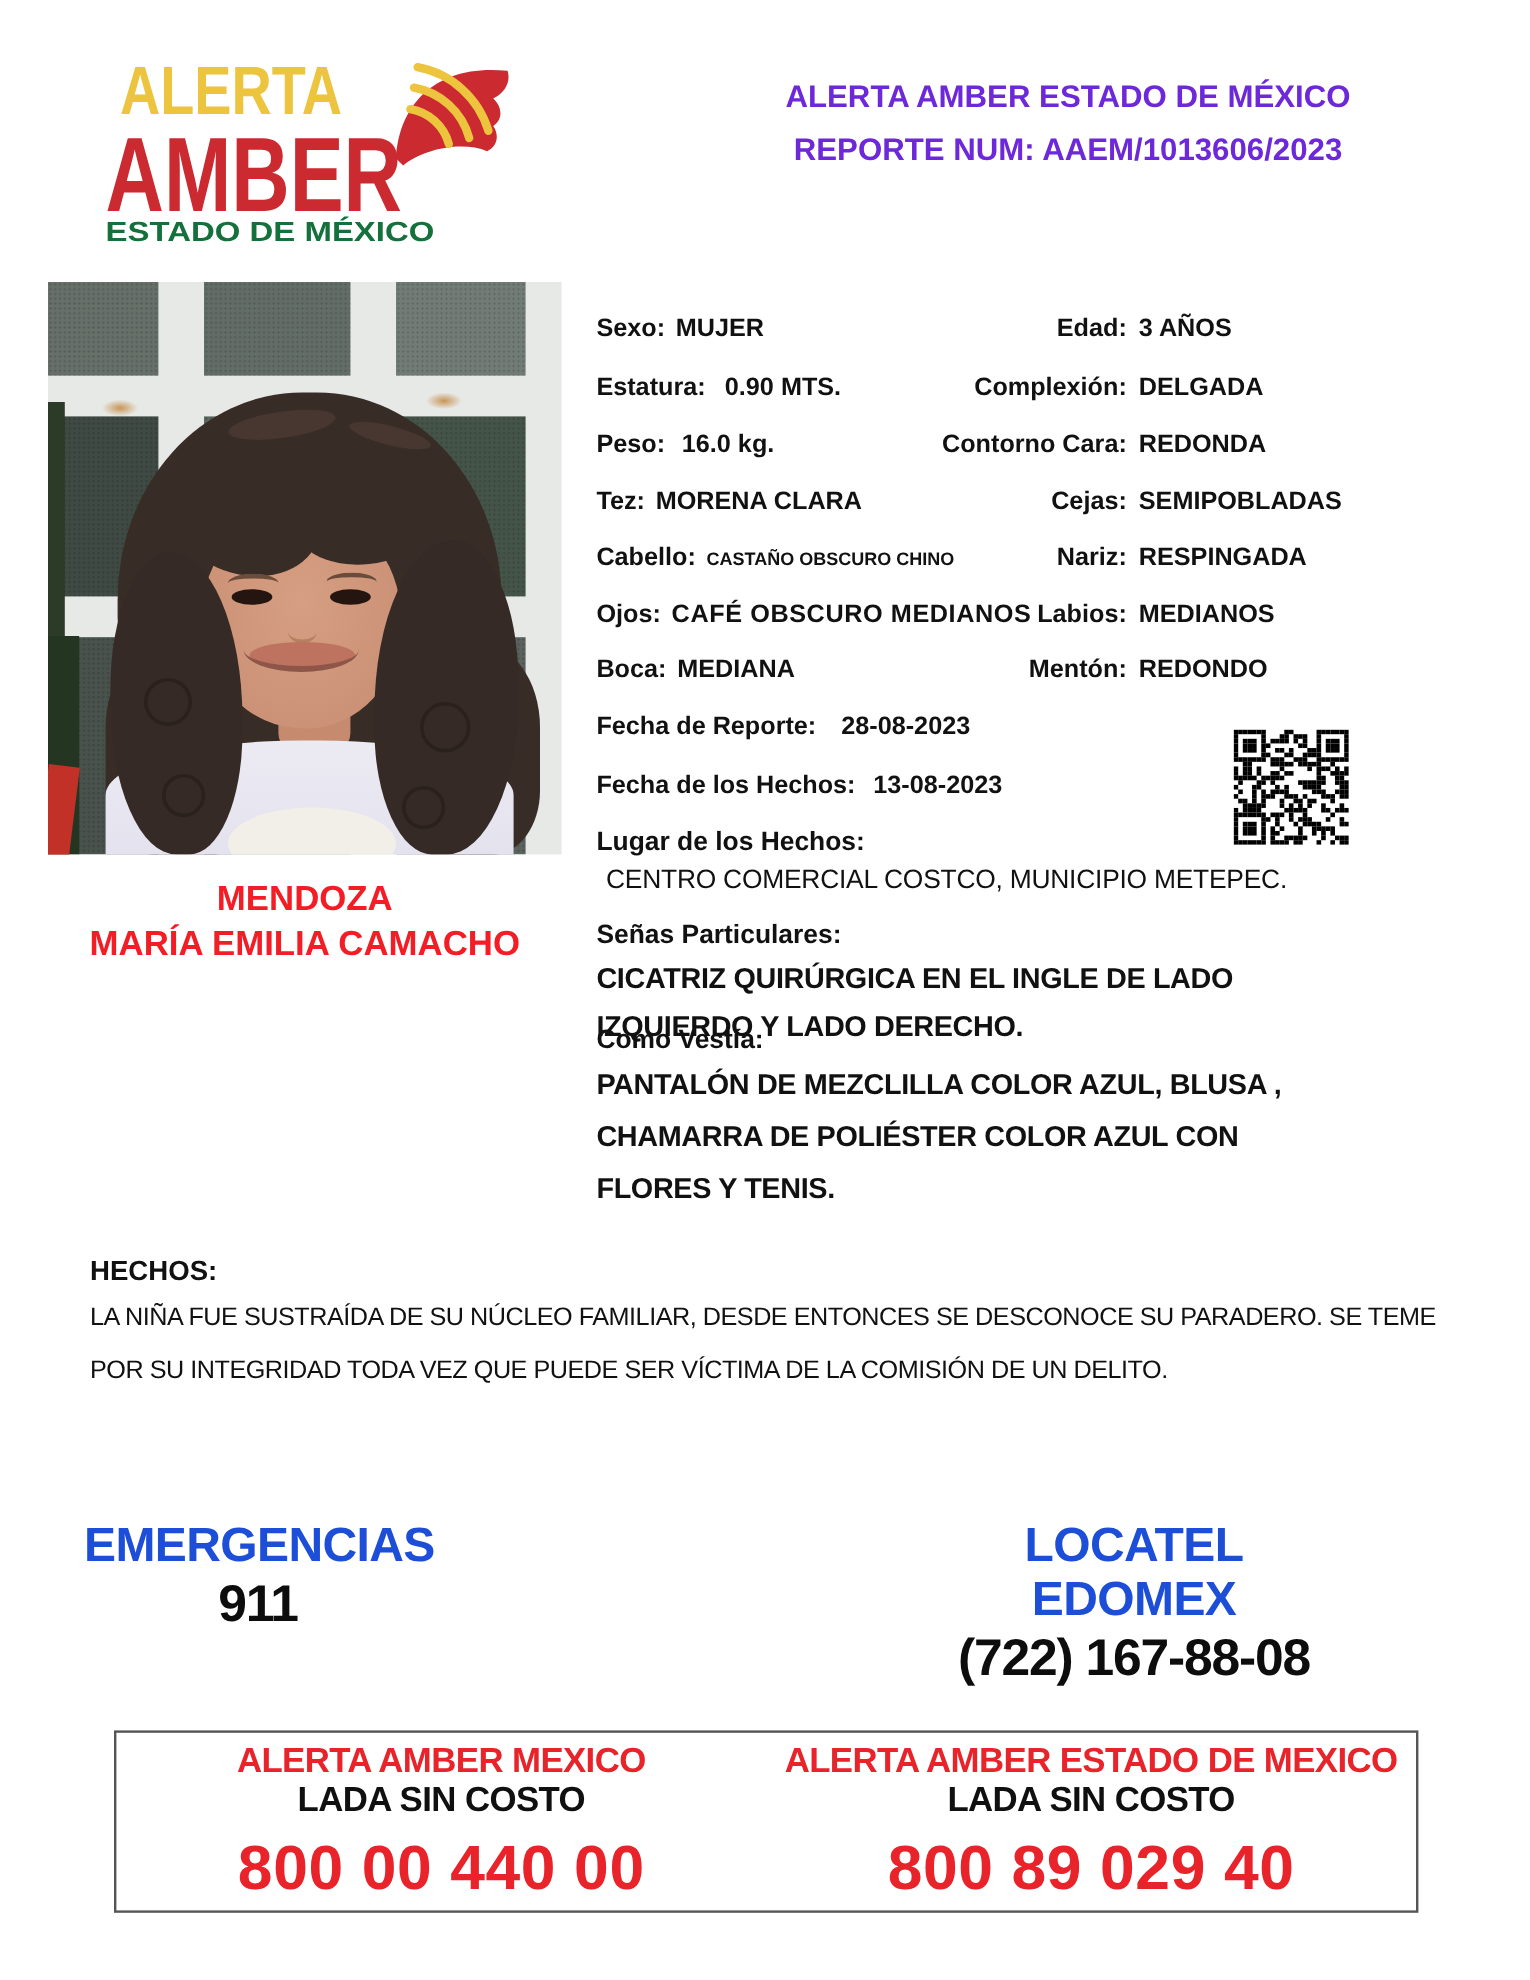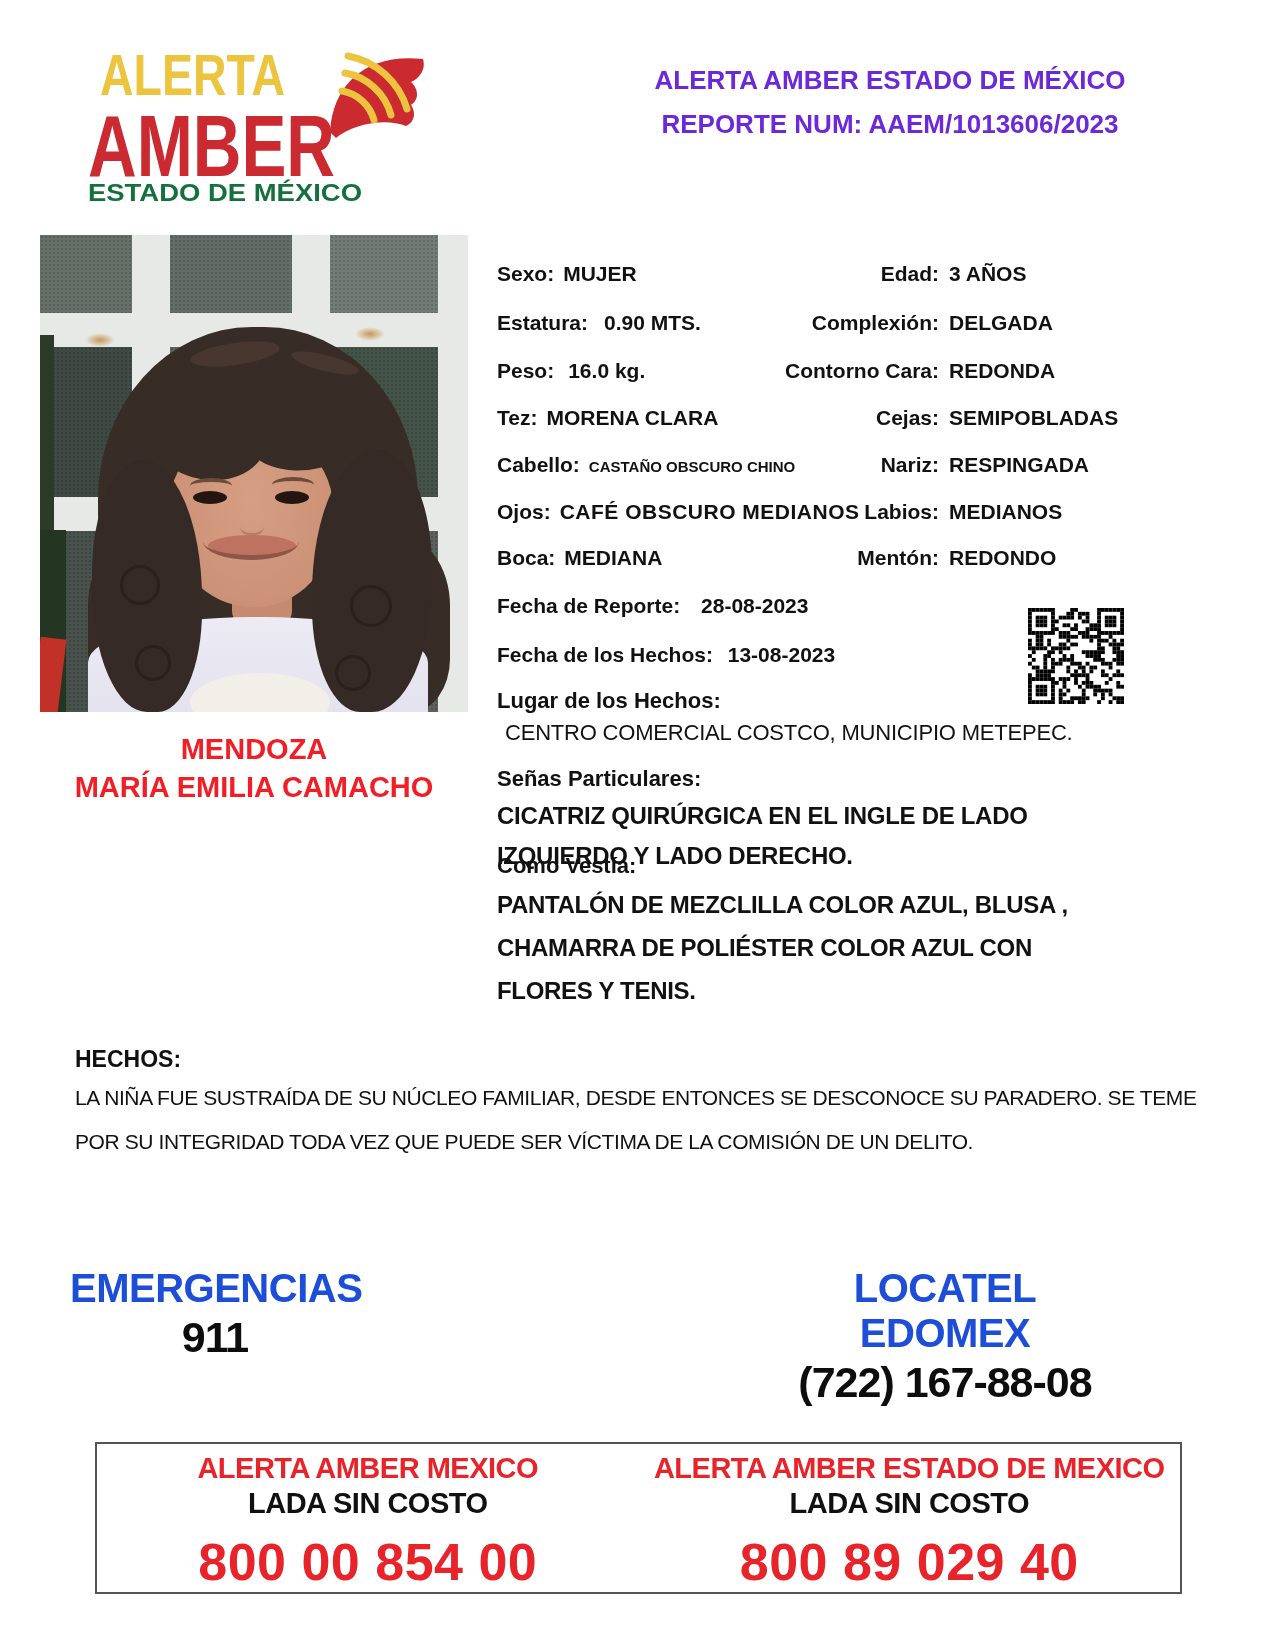--- a/index.html
+++ b/index.html
@@ -49,21 +49,21 @@
   .phone{position:absolute;text-align:center;}
   .phone .plabel{color:#1d4ed8;font-size:40px;font-weight:bold;letter-spacing:-0.5px;}
   .phone .pnum{color:#0d0d0d;font-size:43px;font-weight:bold;letter-spacing:-1px;margin-top:2px;}
   .ph1{left:70px;top:1266px;width:290px;}
   .ph2{left:395px;top:1266px;width:340px;}
   .ph3{left:765px;top:1266px;width:360px;}
 
   
   .hotbox{position:absolute;left:95px;top:1442px;width:1083px;height:148px;border:2px solid #555;
           display:flex;background:#fff;}
-  .hotcol{flex:1;display:flex;flex-direction:column;align-items:center;justify-content:space-between;padding-top:8px;}
+  .hotcol{flex:1;display:flex;flex-direction:column;align-items:center;justify-content:flex-start;padding-top:8px;}
   .hot-title{color:#e8232a;font-size:29px;font-weight:bold;letter-spacing:-0.5px;}
   .hot-sub{color:#101010;font-size:29px;font-weight:bold;letter-spacing:-0.5px;margin-top:-1px;}
   .hot-num{color:#e8232a;font-size:52px;font-weight:bold;letter-spacing:0.5px;margin-top:10px;}
 </style>
 </head>
 <body>
 
 <div class="page">
 
   <div class="logo">
@@ -534,21 +534,21 @@
   </div>
   <div class="phone ph3">
     <div class="plabel">LOCATEL EDOMEX</div>
     <div class="pnum">(722) 167-88-08</div>
   </div>
 
   <div class="hotbox">
     <div class="hotcol">
       <div class="hot-title">ALERTA AMBER MEXICO</div>
       <div class="hot-sub">LADA SIN COSTO</div>
-      <div class="hot-num">800 00 854 00</div>
+      <div class="hot-num">800 00 440 00</div>
     </div>
     <div class="hotcol">
       <div class="hot-title">ALERTA AMBER ESTADO DE MEXICO</div>
       <div class="hot-sub">LADA SIN COSTO</div>
       <div class="hot-num">800 89 029 40</div>
     </div>
   </div>
 
 </div>
 

